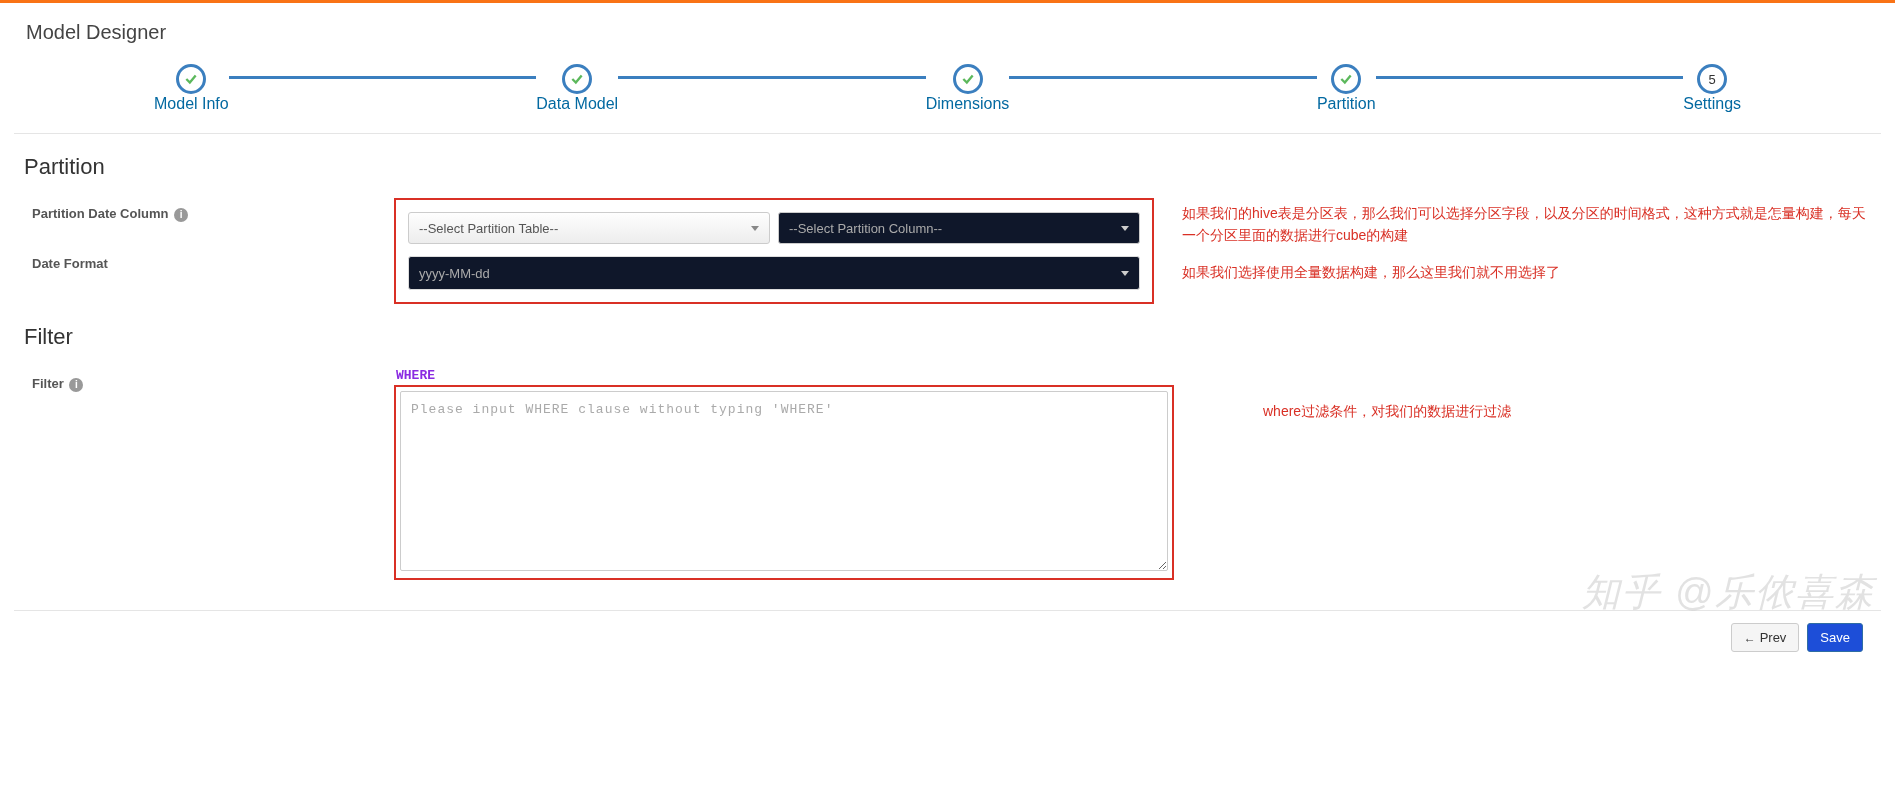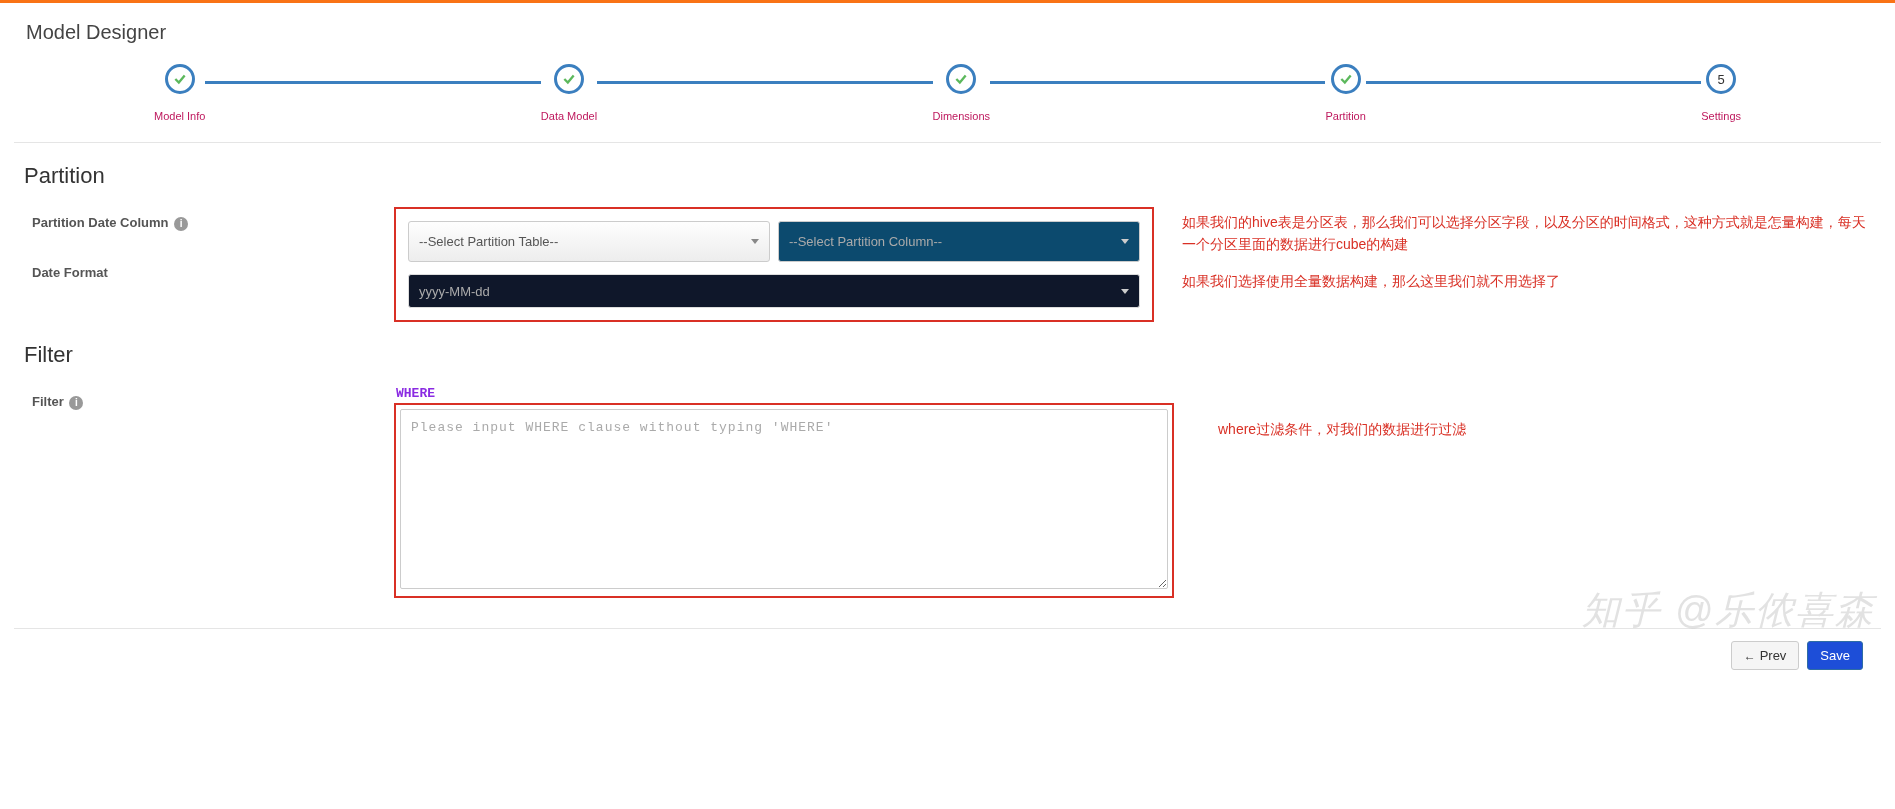--- a/index.html
+++ b/index.html
@@ -58,23 +58,23 @@
     .step-check {
       width: 14px;
       height: 14px;
     }
     .step-num {
       font-size: 13px;
       color: #333;
       font-weight: 400;
     }
     .step-label {
-      font-size: 11px;
-      color: #be185d;
-      margin-top: 16px;
+      font-size: 16px;
+      color: #0369a1;
+      margin-top: 1px;
       white-space: nowrap;
     }
     .step-connector {
       flex: 1;
       height: 3px;
       background: #3b7fbf;
       margin-top: -22px;
       z-index: 1;
     }
     .hr-line {
@@ -124,34 +124,34 @@
       border: 2px solid #d93025;
       padding: 12px;
     }
     .partition-row {
       display: flex;
       gap: 8px;
       margin-bottom: 12px;
     }
     .select-box {
       flex: 1;
-      height: 41px;
+      height: 32px;
       border: 1px solid #ccc;
       border-radius: 3px;
       background: linear-gradient(#fefefe, #ededed);
       padding: 0 10px;
       display: flex;
       align-items: center;
       justify-content: space-between;
       font-size: 13px;
       color: #555;
       cursor: pointer;
     }
     .select-box.disabled {
-      background: #0c4a6e;
+      background: #0f172a;
       color: #aaa;
     }
     .caret {
       width: 0;
       height: 0;
       border-left: 4px solid transparent;
       border-right: 4px solid transparent;
       border-top: 5px solid #888;
     }
     .select-box.disabled .caret {
@@ -199,20 +199,21 @@
       color: #555;
       resize: both;
       letter-spacing: 1px;
     }
     .where-textarea::placeholder {
       color: #aaa;
     }
     .filter-annotation-wrap {
       flex: 1;
       padding: 32px 10px 0 28px;
+      margin-left: 45px;
     }
     .filter-annotation {
       font-size: 14px;
       color: #d93025;
       line-height: 1.6;
       padding-left: 16px;
     }
     .footer-bar {
       border-top: 1px solid #e5e5e5;
       margin-top: 30px;

